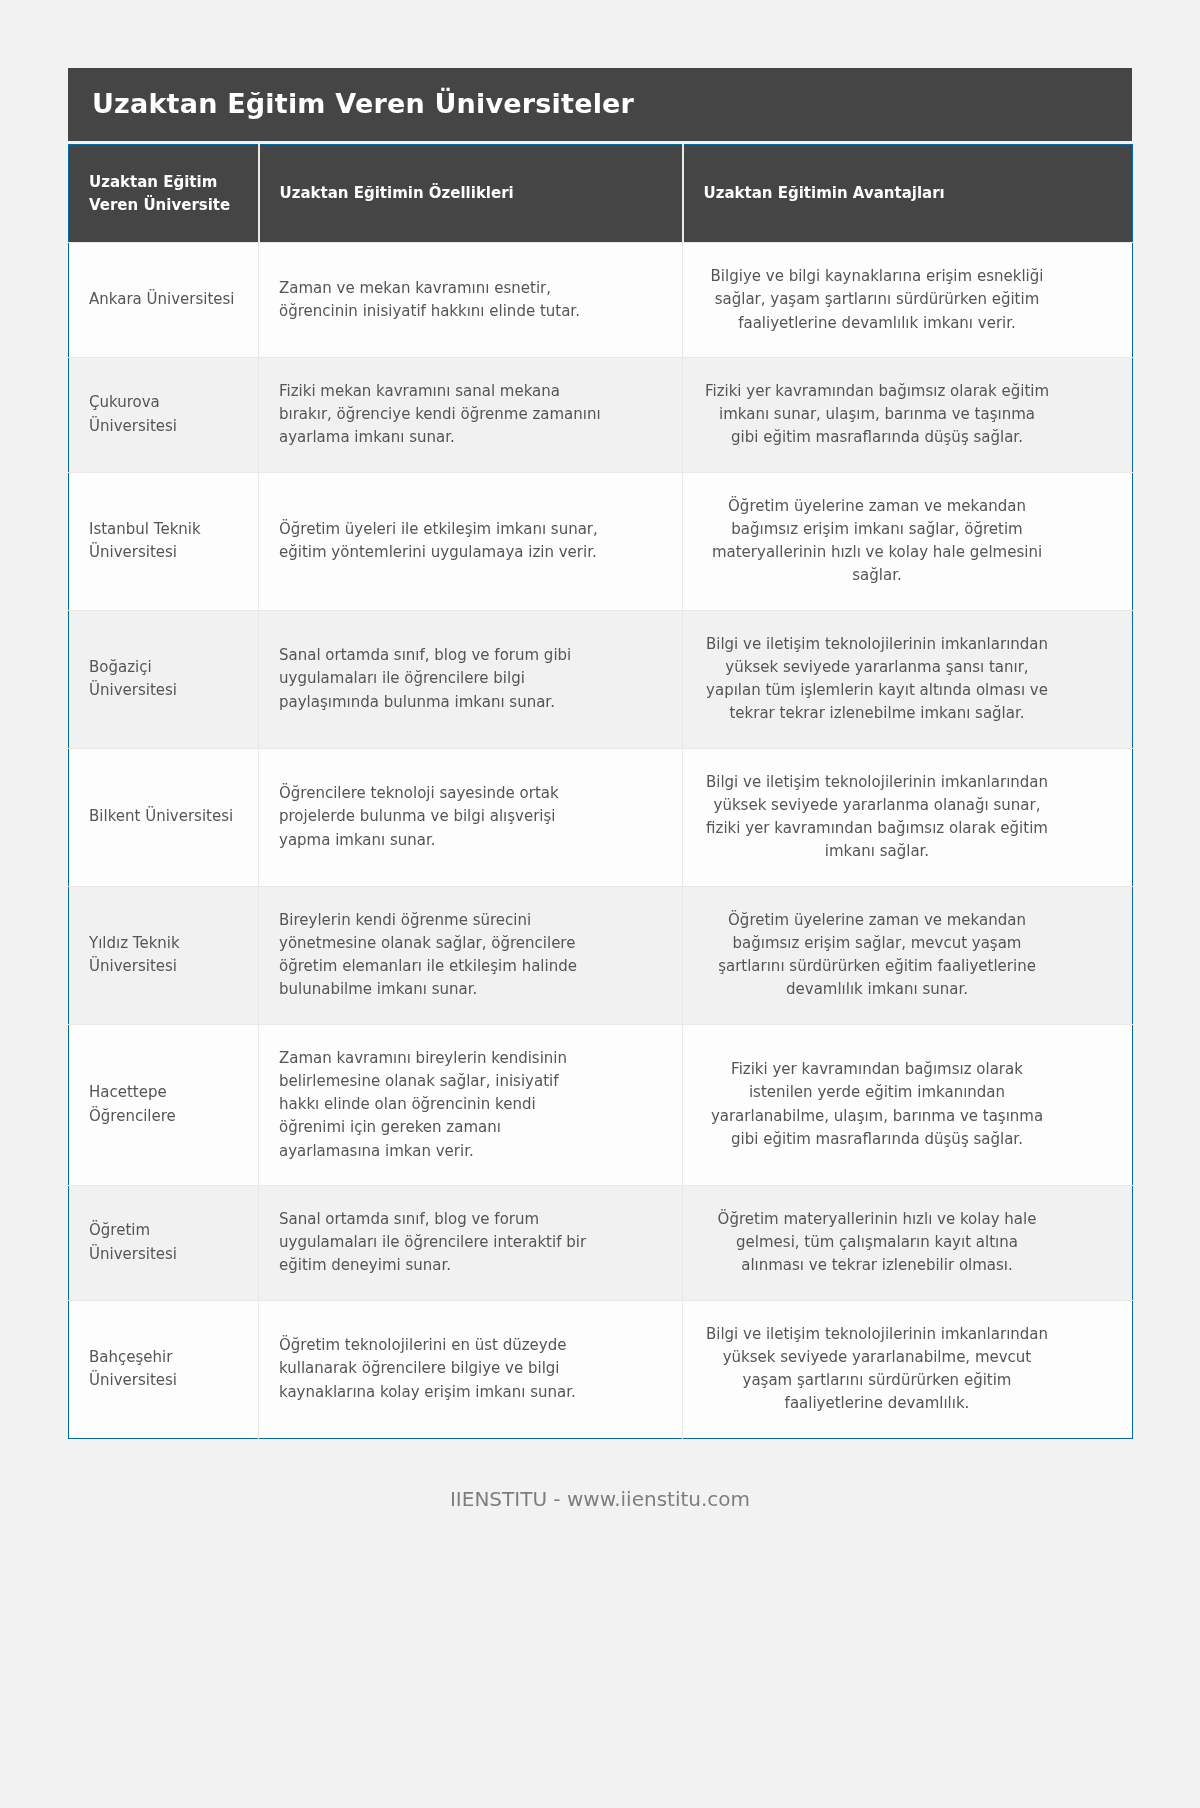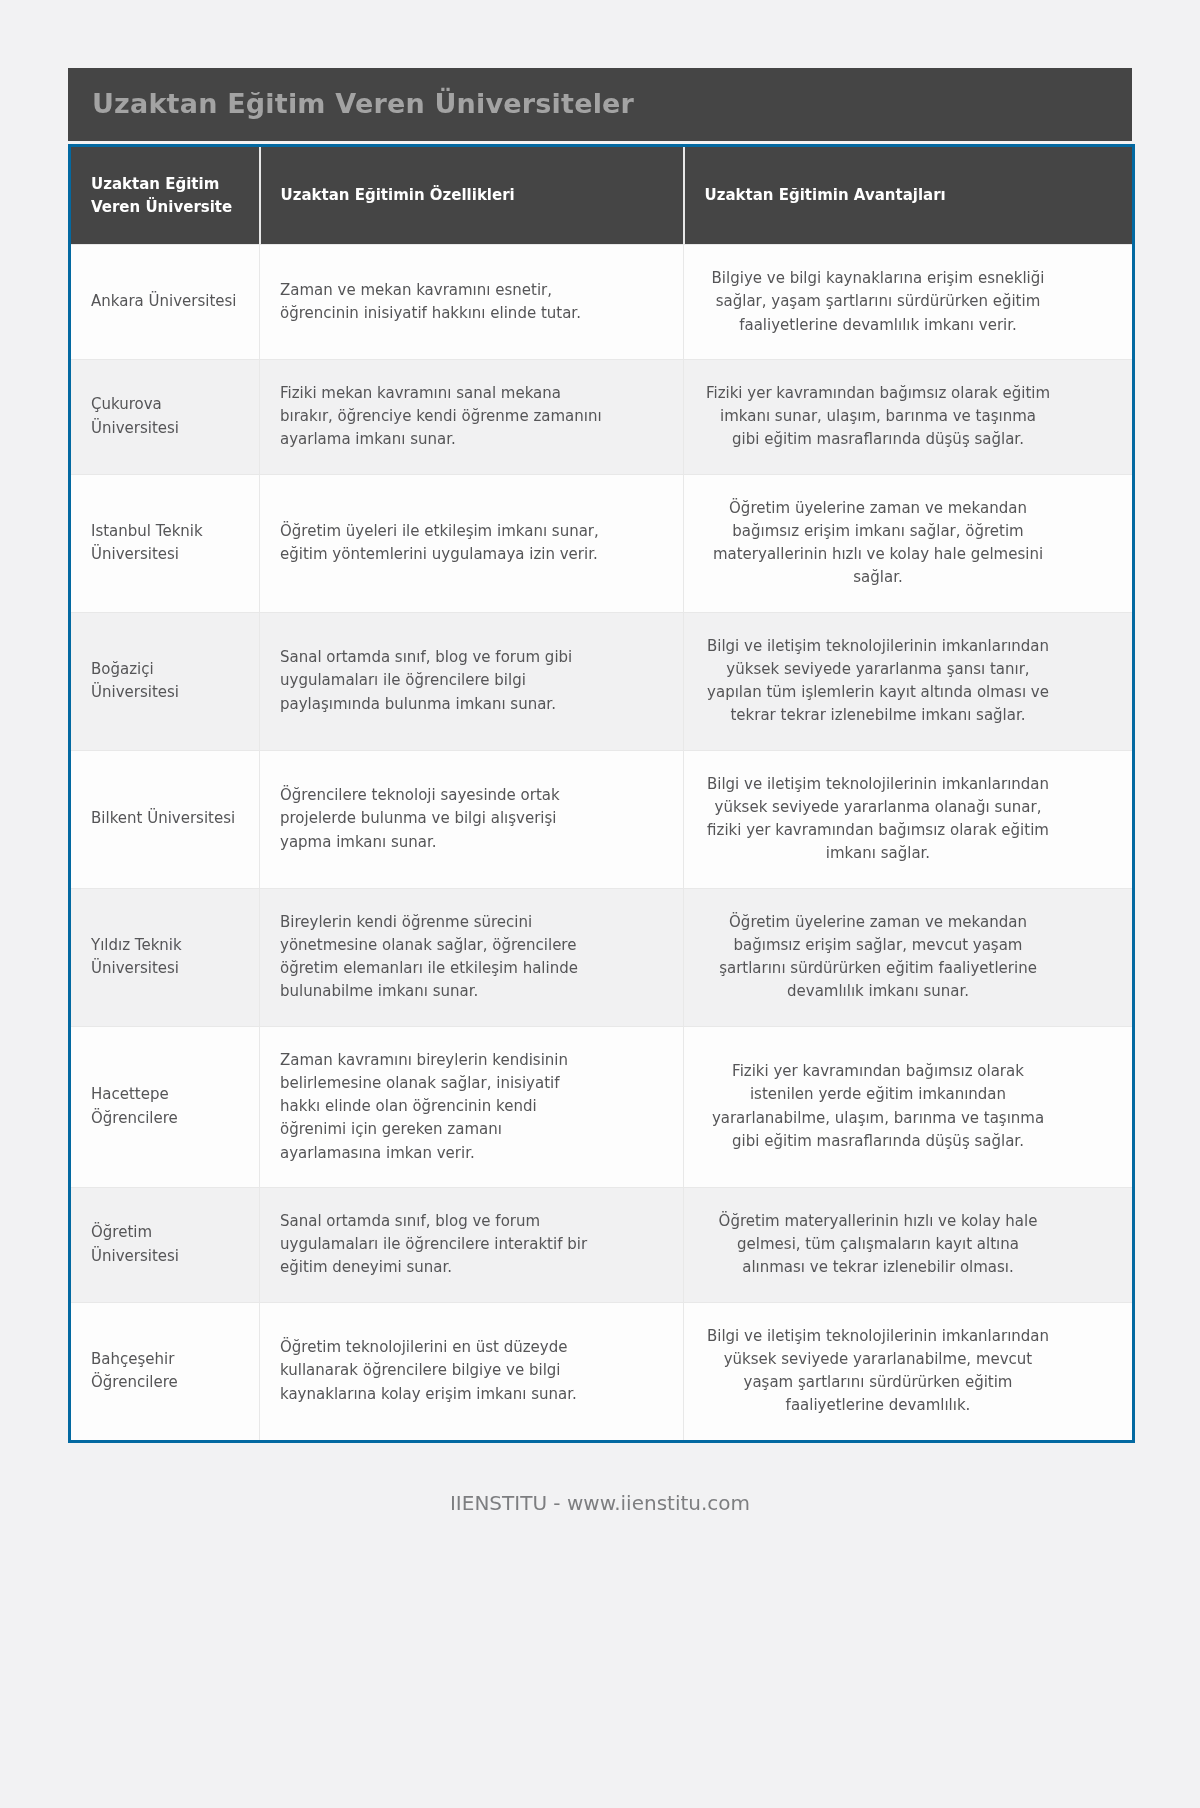--- a/index.html
+++ b/index.html
@@ -11,32 +11,32 @@
     background: #f2f2f3;
     font-family: "DejaVu Sans", "Liberation Sans", sans-serif;
   }
   .card {
     width: 1064px;
     margin: 0 auto;
     padding-top: 68px;
   }
   .title-bar {
     background: #454545;
-    color: #a3a3a3;
+    color: #ffffff;
     font-size: 27px;
     font-weight: bold;
     padding: 20px 24px 22px 24px;
     margin-bottom: 3px;
     letter-spacing: 0.2px;
   }
   table {
     width: 100%;
     border-collapse: collapse;
     table-layout: fixed;
-    border: 3px solid #0369a1;
+    border: 1px solid #0369a1;
   }
   col.c1 { width: 190px; }
   col.c2 { width: 424px; }
   col.c3 { width: 450px; }
   thead th {
     background: #454545;
     color: #ffffff;
     font-size: 15px;
     font-weight: bold;
     text-align: left;
@@ -171,21 +171,21 @@
     </td>
     <td class="features-cell">
       <p>Sanal ortamda sınıf, blog ve forum uygulamaları ile öğrencilere interaktif bir eğitim deneyimi sunar.</p>
     </td>
     <td class="advantages-cell">
       <p>Öğretim materyallerinin hızlı ve kolay hale gelmesi, tüm çalışmaların kayıt altına alınması ve tekrar izlenebilir olması.</p>
     </td>
   </tr>
         <tr>
     <td class="university-cell">
-      <p>Bahçeşehir Öğrencilere</p>
+      <p>Bahçeşehir Üniversitesi</p>
     </td>
     <td class="features-cell">
       <p>Öğretim teknolojilerini en üst düzeyde kullanarak öğrencilere bilgiye ve bilgi kaynaklarına kolay erişim imkanı sunar.</p>
     </td>
     <td class="advantages-cell">
       <p>Bilgi ve iletişim teknolojilerinin imkanlarından yüksek seviyede yararlanabilme, mevcut yaşam şartlarını sürdürürken eğitim faaliyetlerine devamlılık.</p>
     </td>
   </tr>
       </tbody>
   </table>

